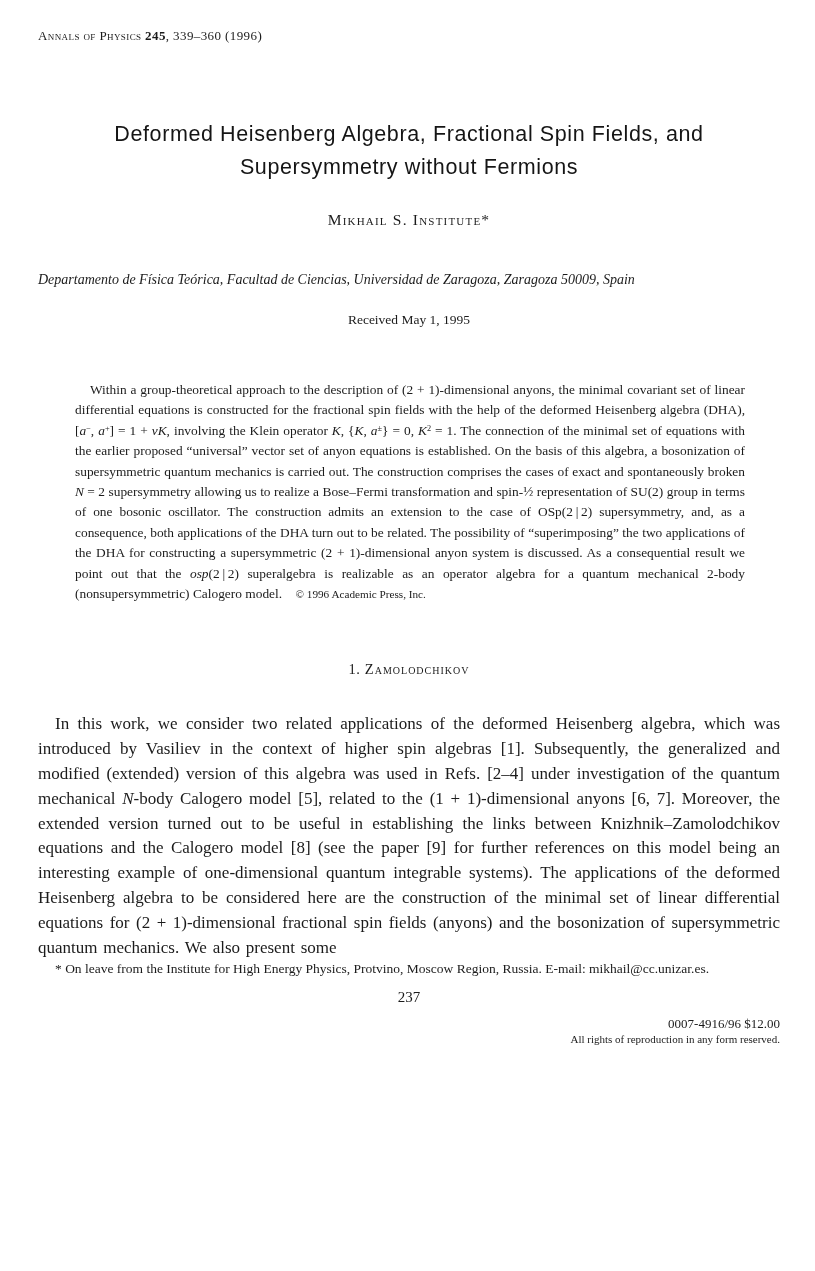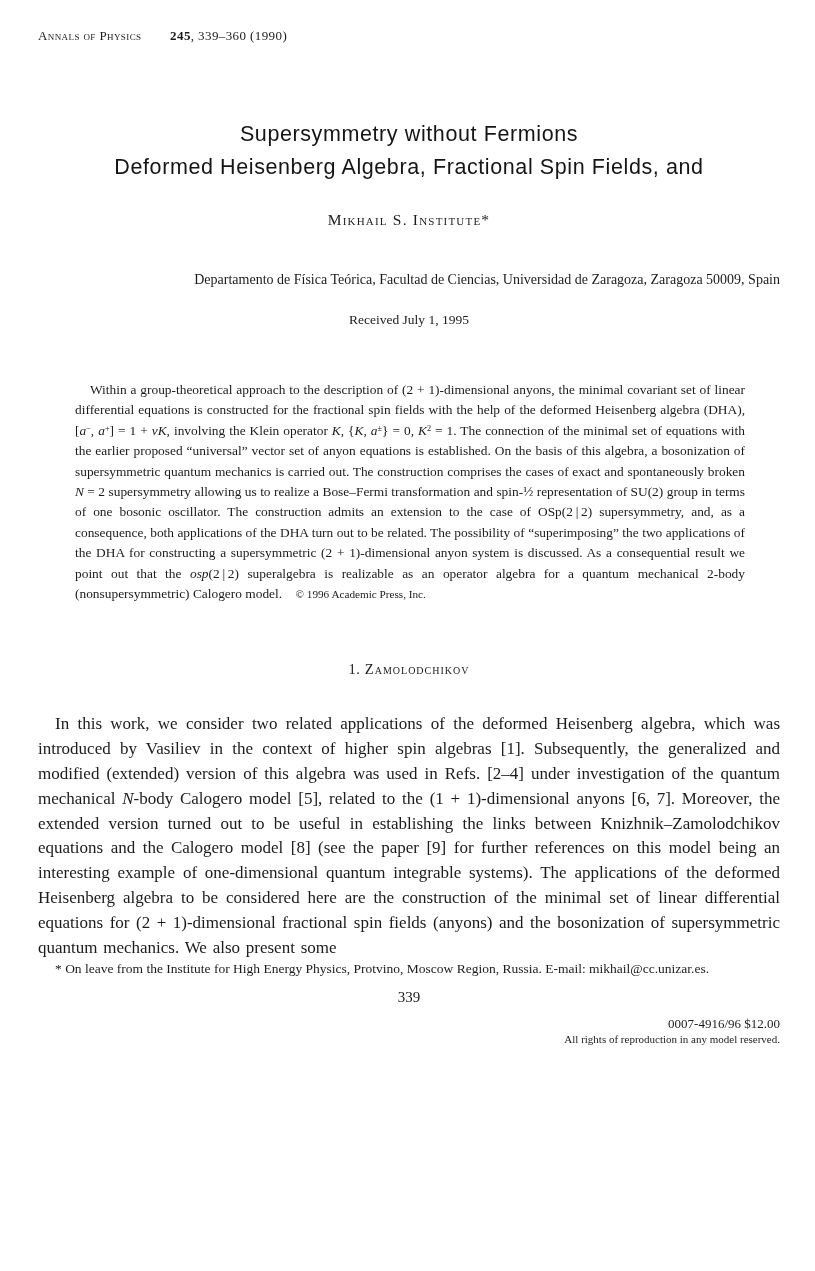--- a/index.html
+++ b/index.html
@@ -11,42 +11,43 @@
     -webkit-font-smoothing: antialiased;
   }
   .page {
     width: 815px; height: 1271px;
     padding: 28px 35px 0 38px;
     overflow: hidden;
     background: #ffffff;
     position: relative;
   }
   .sc { font-variant: small-caps; }
-  .bold { font-weight: bold; margin-left: 25px; }
+  .bold { font-weight: bold; }
   .journal-header { font-size: 13px; line-height: 16px; letter-spacing: 0.4px; }
   .title-block {
     margin-top: 74px;
     text-align: center;
     font-family: "Liberation Sans", sans-serif;
     font-size: 21.5px;
     line-height: 33px;
     letter-spacing: 0.6px;
     color: #151515;
   }
   .author-line {
     margin-top: 26px;
     text-align: center;
     font-size: 15.5px;
     line-height: 19px;
     font-variant: small-caps;
     letter-spacing: 1.2px;
   }
   .affiliation-line {
     margin-top: 42px;
-    text-align: right;
+    text-align: left;
+    font-style: italic;
     font-size: 14px;
     line-height: 18px;
   }
   .received-line {
     margin-top: 22px;
     text-align: center;
     font-size: 13.5px;
     line-height: 17px;
   }
   .abstract-block {
@@ -96,42 +97,42 @@
   }
   .footer-price { font-size: 13px; line-height: 17px; }
   .footer-small { font-size: 11px; line-height: 14.5px; }
 </style>
 </head>
 <body>
 
 <div class="page">
 
   <div class="journal-header">
-    <div><span class="sc">Annals of Physics</span> <span class="bold">245</span><span>, 339–360 (1990)</span></div>
+    <div><span class="sc">Annals of Physics</span> <span class="bold">245</span><span>, 339–360 (1996)</span></div>
   </div>
 
   <div class="title-block">
+    <div>Deformed Heisenberg Algebra, Fractional Spin Fields, and</div>
     <div>Supersymmetry without Fermions</div>
-    <div>Deformed Heisenberg Algebra, Fractional Spin Fields, and</div>
   </div>
 
   <div class="author-line">Mikhail S. Institute*</div>
 
   <div class="affiliation-line">Departamento de Física Teórica, Facultad de Ciencias, Universidad de Zaragoza, Zaragoza 50009, Spain</div>
 
-  <div class="received-line">Received July 1, 1995</div>
+  <div class="received-line">Received May 1, 1995</div>
 
   <div class="abstract-block">Within a group-theoretical approach to the description of (2 + 1)-dimensional anyons, the minimal covariant set of linear differential equations is constructed for the fractional spin fields with the help of the deformed Heisenberg algebra (DHA), [<i>a</i><sup>−</sup>, <i>a</i><sup>+</sup>] = 1 + <i>νK</i>, involving the Klein operator <i>K</i>, {<i>K</i>, <i>a</i><sup>±</sup>} = 0, <i>K</i><sup>2</sup> = 1. The connection of the minimal set of equations with the earlier proposed “universal” vector set of anyon equations is established. On the basis of this algebra, a bosonization of supersymmetric quantum mechanics is carried out. The construction comprises the cases of exact and spontaneously broken <i>N</i> = 2 supersymmetry allowing us to realize a Bose–Fermi transformation and spin-½ representation of SU(2) group in terms of one bosonic oscillator. The construction admits an extension to the case of OSp(2 | 2) supersymmetry, and, as a consequence, both applications of the DHA turn out to be related. The possibility of “superimposing” the two applications of the DHA for constructing a supersymmetric (2 + 1)-dimensional anyon system is discussed. As a consequential result we point out that the <i>osp</i>(2 | 2) superalgebra is realizable as an operator algebra for a quantum mechanical 2-body (nonsupersymmetric) Calogero model.&nbsp;&nbsp;&nbsp;&nbsp;<span class="abstract-copyright">© 1996 Academic Press, Inc.</span></div>
 
   <div class="section-heading"><span>1.</span> <span class="sc">Zamolodchikov</span></div>
 
   <div class="intro-paragraph">In this work, we consider two related applications of the deformed Heisenberg algebra, which was introduced by Vasiliev in the context of higher spin algebras [1]. Subsequently, the generalized and modified (extended) version of this algebra was used in Refs. [2–4] under investigation of the quantum mechanical <i>N</i>-body Calogero model [5], related to the (1 + 1)-dimensional anyons [6, 7]. Moreover, the extended version turned out to be useful in establishing the links between Knizhnik–Zamolodchikov equations and the Calogero model [8] (see the paper [9] for further references on this model being an interesting example of one-dimensional quantum integrable systems). The applications of the deformed Heisenberg algebra to be considered here are the construction of the minimal set of linear differential equations for (2 + 1)-dimensional fractional spin fields (anyons) and the bosonization of supersymmetric quantum mechanics. We also present some</div>
 
   <div class="footnote-block">* On leave from the Institute for High Energy Physics, Protvino, Moscow Region, Russia. E-mail: mikhail@cc.unizar.es.</div>
 
-  <div class="page-number">339</div>
+  <div class="page-number">237</div>
 
   <div class="footer-block">
     <div class="footer-price">0007-4916/96 $12.00</div>
-    <div class="footer-small">All rights of reproduction in any model reserved.</div>
+    <div class="footer-small">All rights of reproduction in any form reserved.</div>
   </div>
 
 </div>
 
 </body></html>

